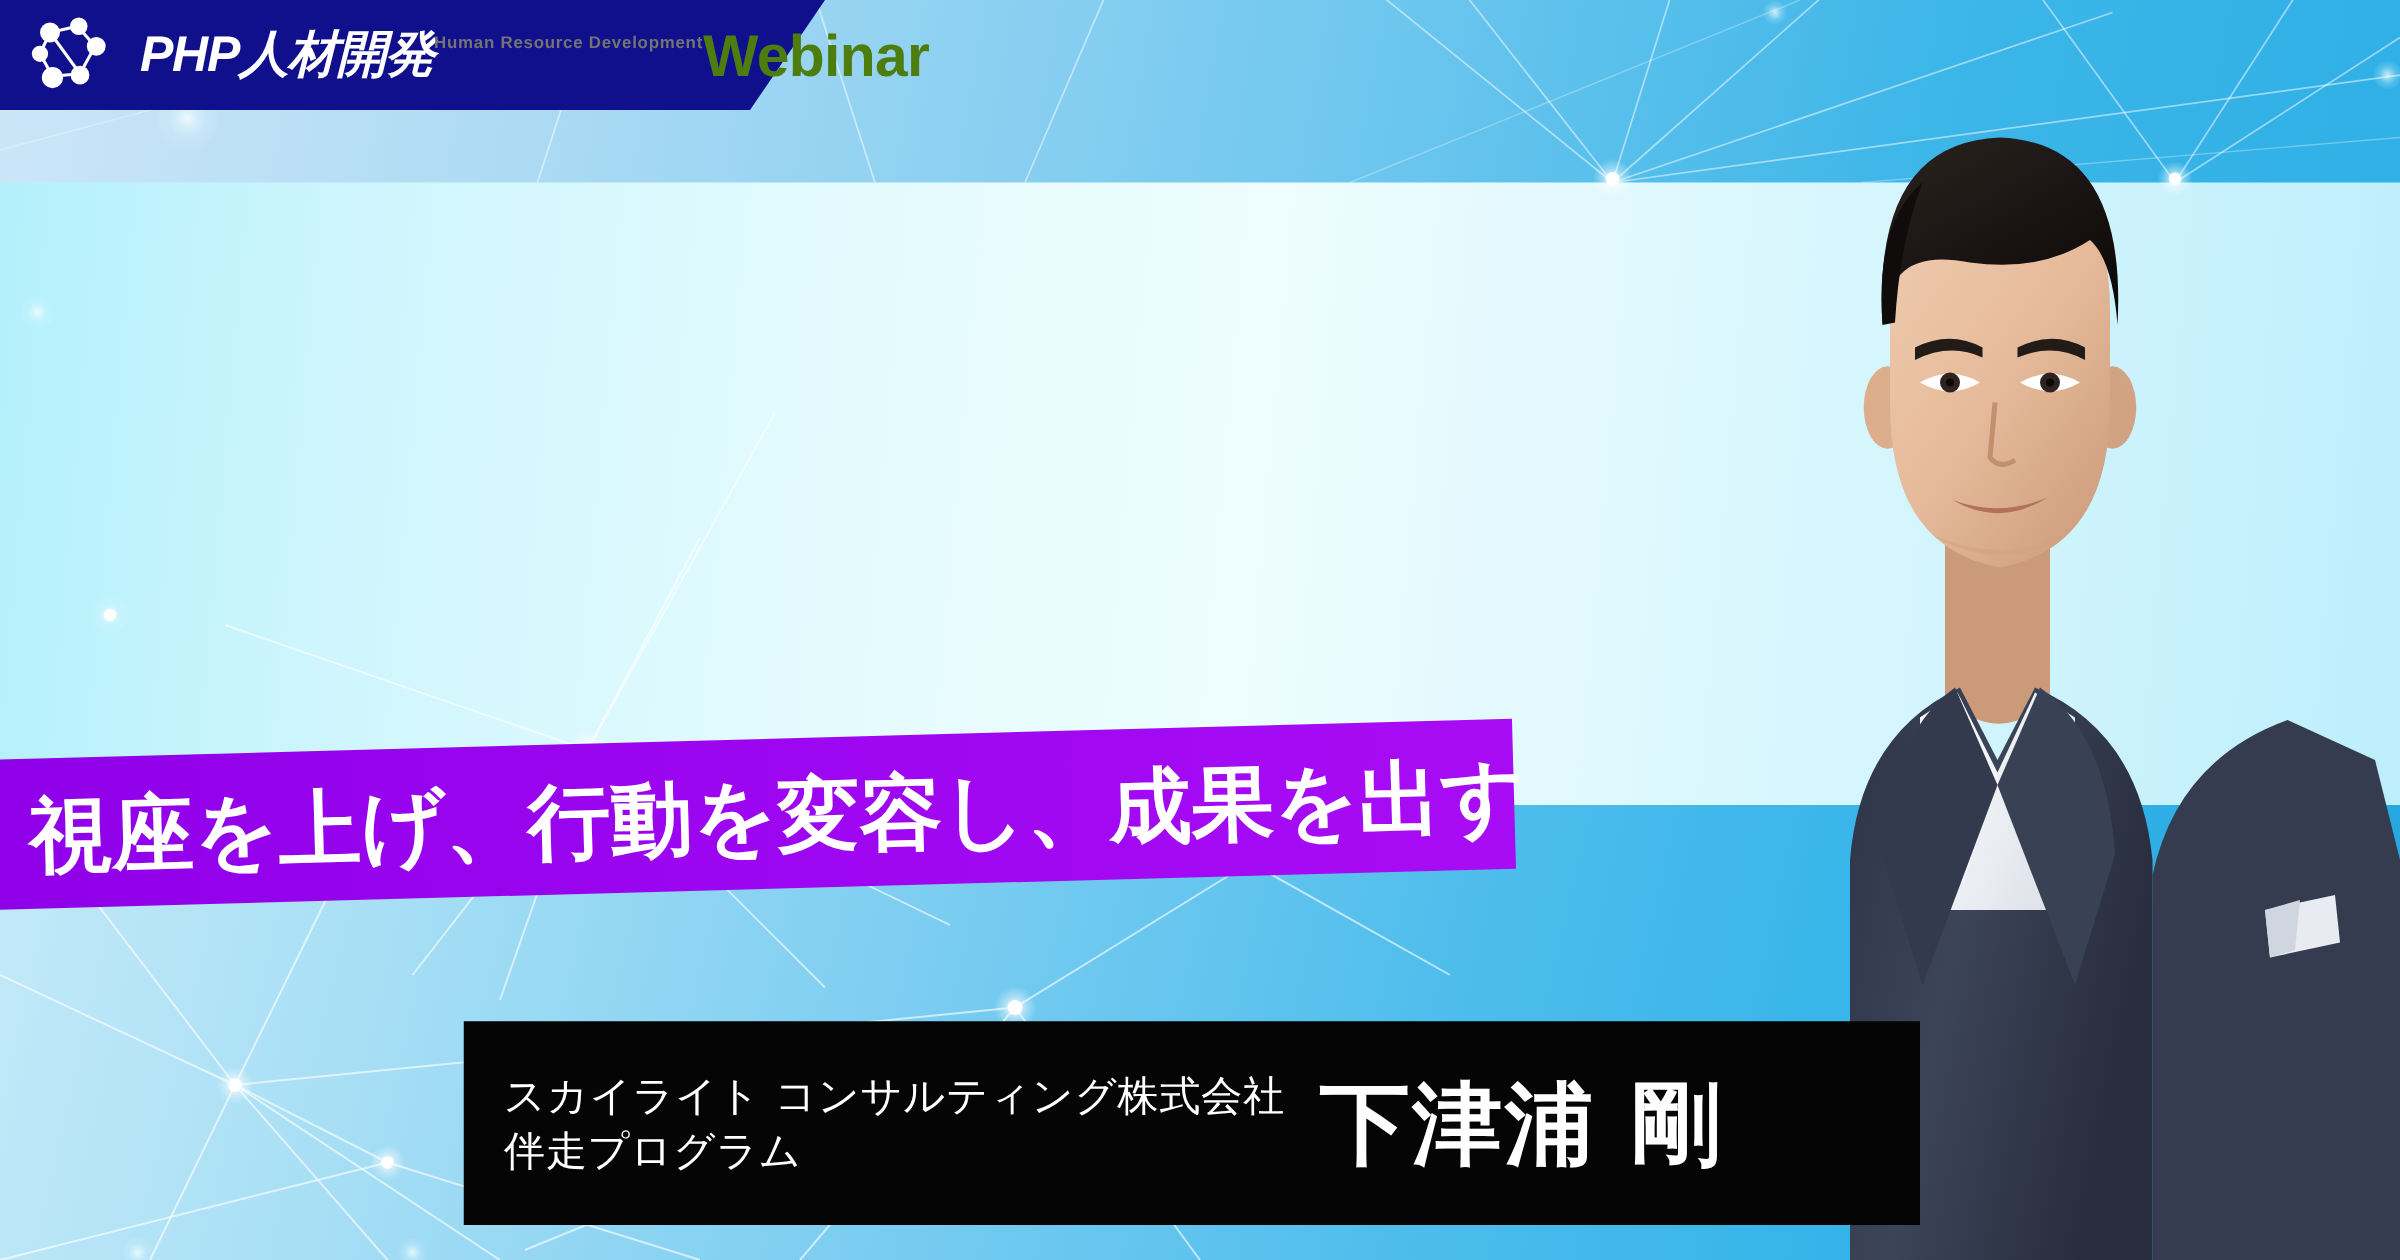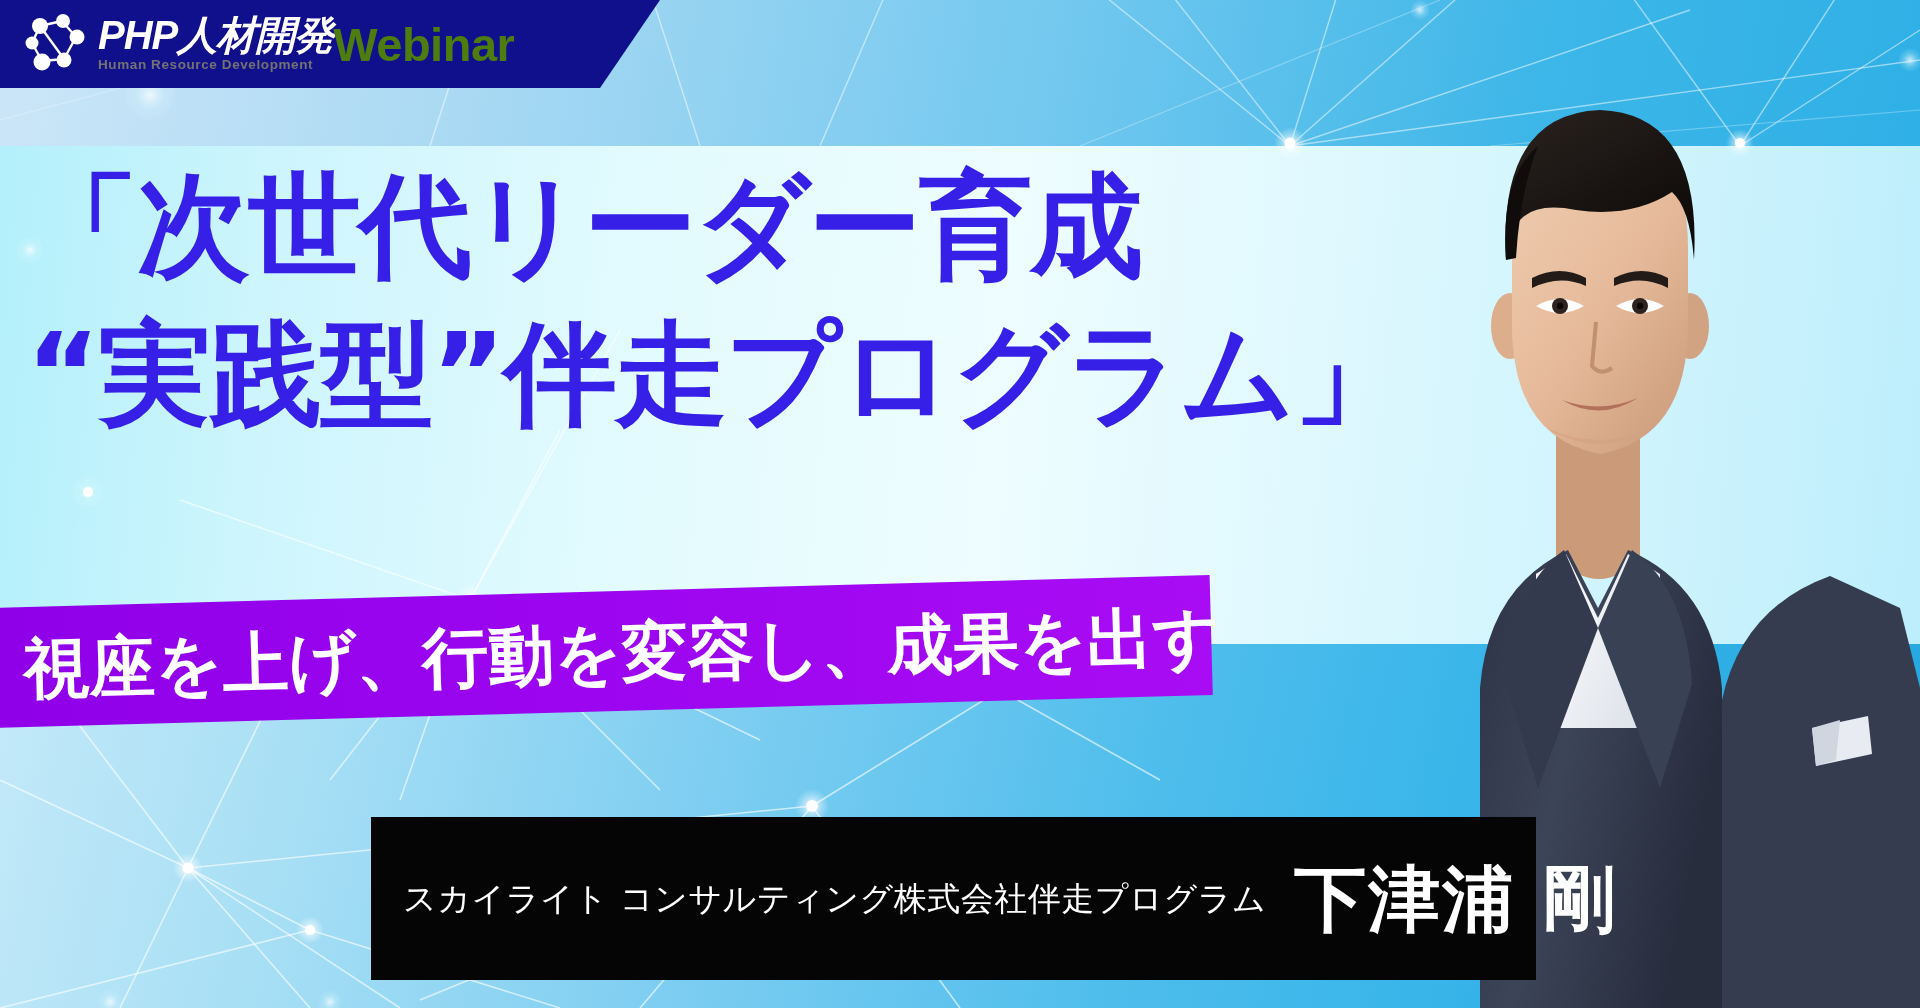--- a/index.html
+++ b/index.html
@@ -41,22 +41,22 @@
     z-index:6;
   }
   .logo-wrap{
     position:absolute;left:0;top:0;width:660px;height:88px;
     display:flex;align-items:center;z-index:7;
   }
   .logo-icon{
     position:relative;width:70px;height:70px;margin-left:22px;flex:none;
   }
   .logo-text{
-    display:flex;flex-direction:column;justify-content:center;
-    margin-left:6px;
+    display:flex;justify-content:center;
+    margin-left:20px;
   }
   .logo-main{
     color:#ffffff;font-weight:bold;font-style:italic;
     font-size:40px;line-height:40px;letter-spacing:-1px;
     white-space:nowrap;
   }
   .logo-sub{
     color:#737373;font-size:13.5px;line-height:16px;
     letter-spacing:0.6px;white-space:nowrap;font-weight:bold;
     margin-top:2px;
@@ -109,21 +109,21 @@
 
   
   .speaker-box{
     position:absolute;left:371px;top:817px;
     width:1165px;height:163px;
     background:#050505;
     z-index:8;
     display:flex;align-items:center;
   }
   .speaker-left{
-    margin-left:32px;display:flex;flex-direction:row;justify-content:center;
+    margin-left:32px;display:flex;flex-direction:column;justify-content:center;
   }
   .speaker-company{
     color:#ffffff;font-size:33px;line-height:44px;white-space:nowrap;
     font-weight:normal;letter-spacing:0.5px;
     font-family:"DejaVu Sans","Liberation Sans",sans-serif;
   }
   .speaker-role{
     color:#ffffff;font-size:33px;line-height:44px;white-space:nowrap;
     font-weight:normal;letter-spacing:0.5px;
     font-family:"DejaVu Sans","Liberation Sans",sans-serif;
@@ -315,24 +315,20 @@
       <circle cx="20" cy="53" r="8.5" fill="#ffffff"></circle>
       <circle cx="10" cy="34" r="6.5" fill="#ffffff"></circle>
     </svg>
     <div class="logo-text">
       <div class="logo-main">PHP人材開発</div>
       <div class="logo-sub">Human Resource Development</div>
     </div>
     <div class="logo-webinar">Webinar</div>
   </div>
 
-  <div class="title">
-    <span class="title-line">「次世代リーダー育成</span>
-    <span class="title-line">“実践型”伴走プログラム」</span>
-  </div>
 
   <div class="purple-bar"></div>
   <div class="subtitle">視座を上げ、行動を変容し、成果を出す</div>
 
   <div class="speaker-box">
     <div class="speaker-left">
       <div class="speaker-company">スカイライト コンサルティング株式会社</div>
       <div class="speaker-role">伴走プログラム</div>
     </div>
     <div class="speaker-name">下津浦 剛</div>

